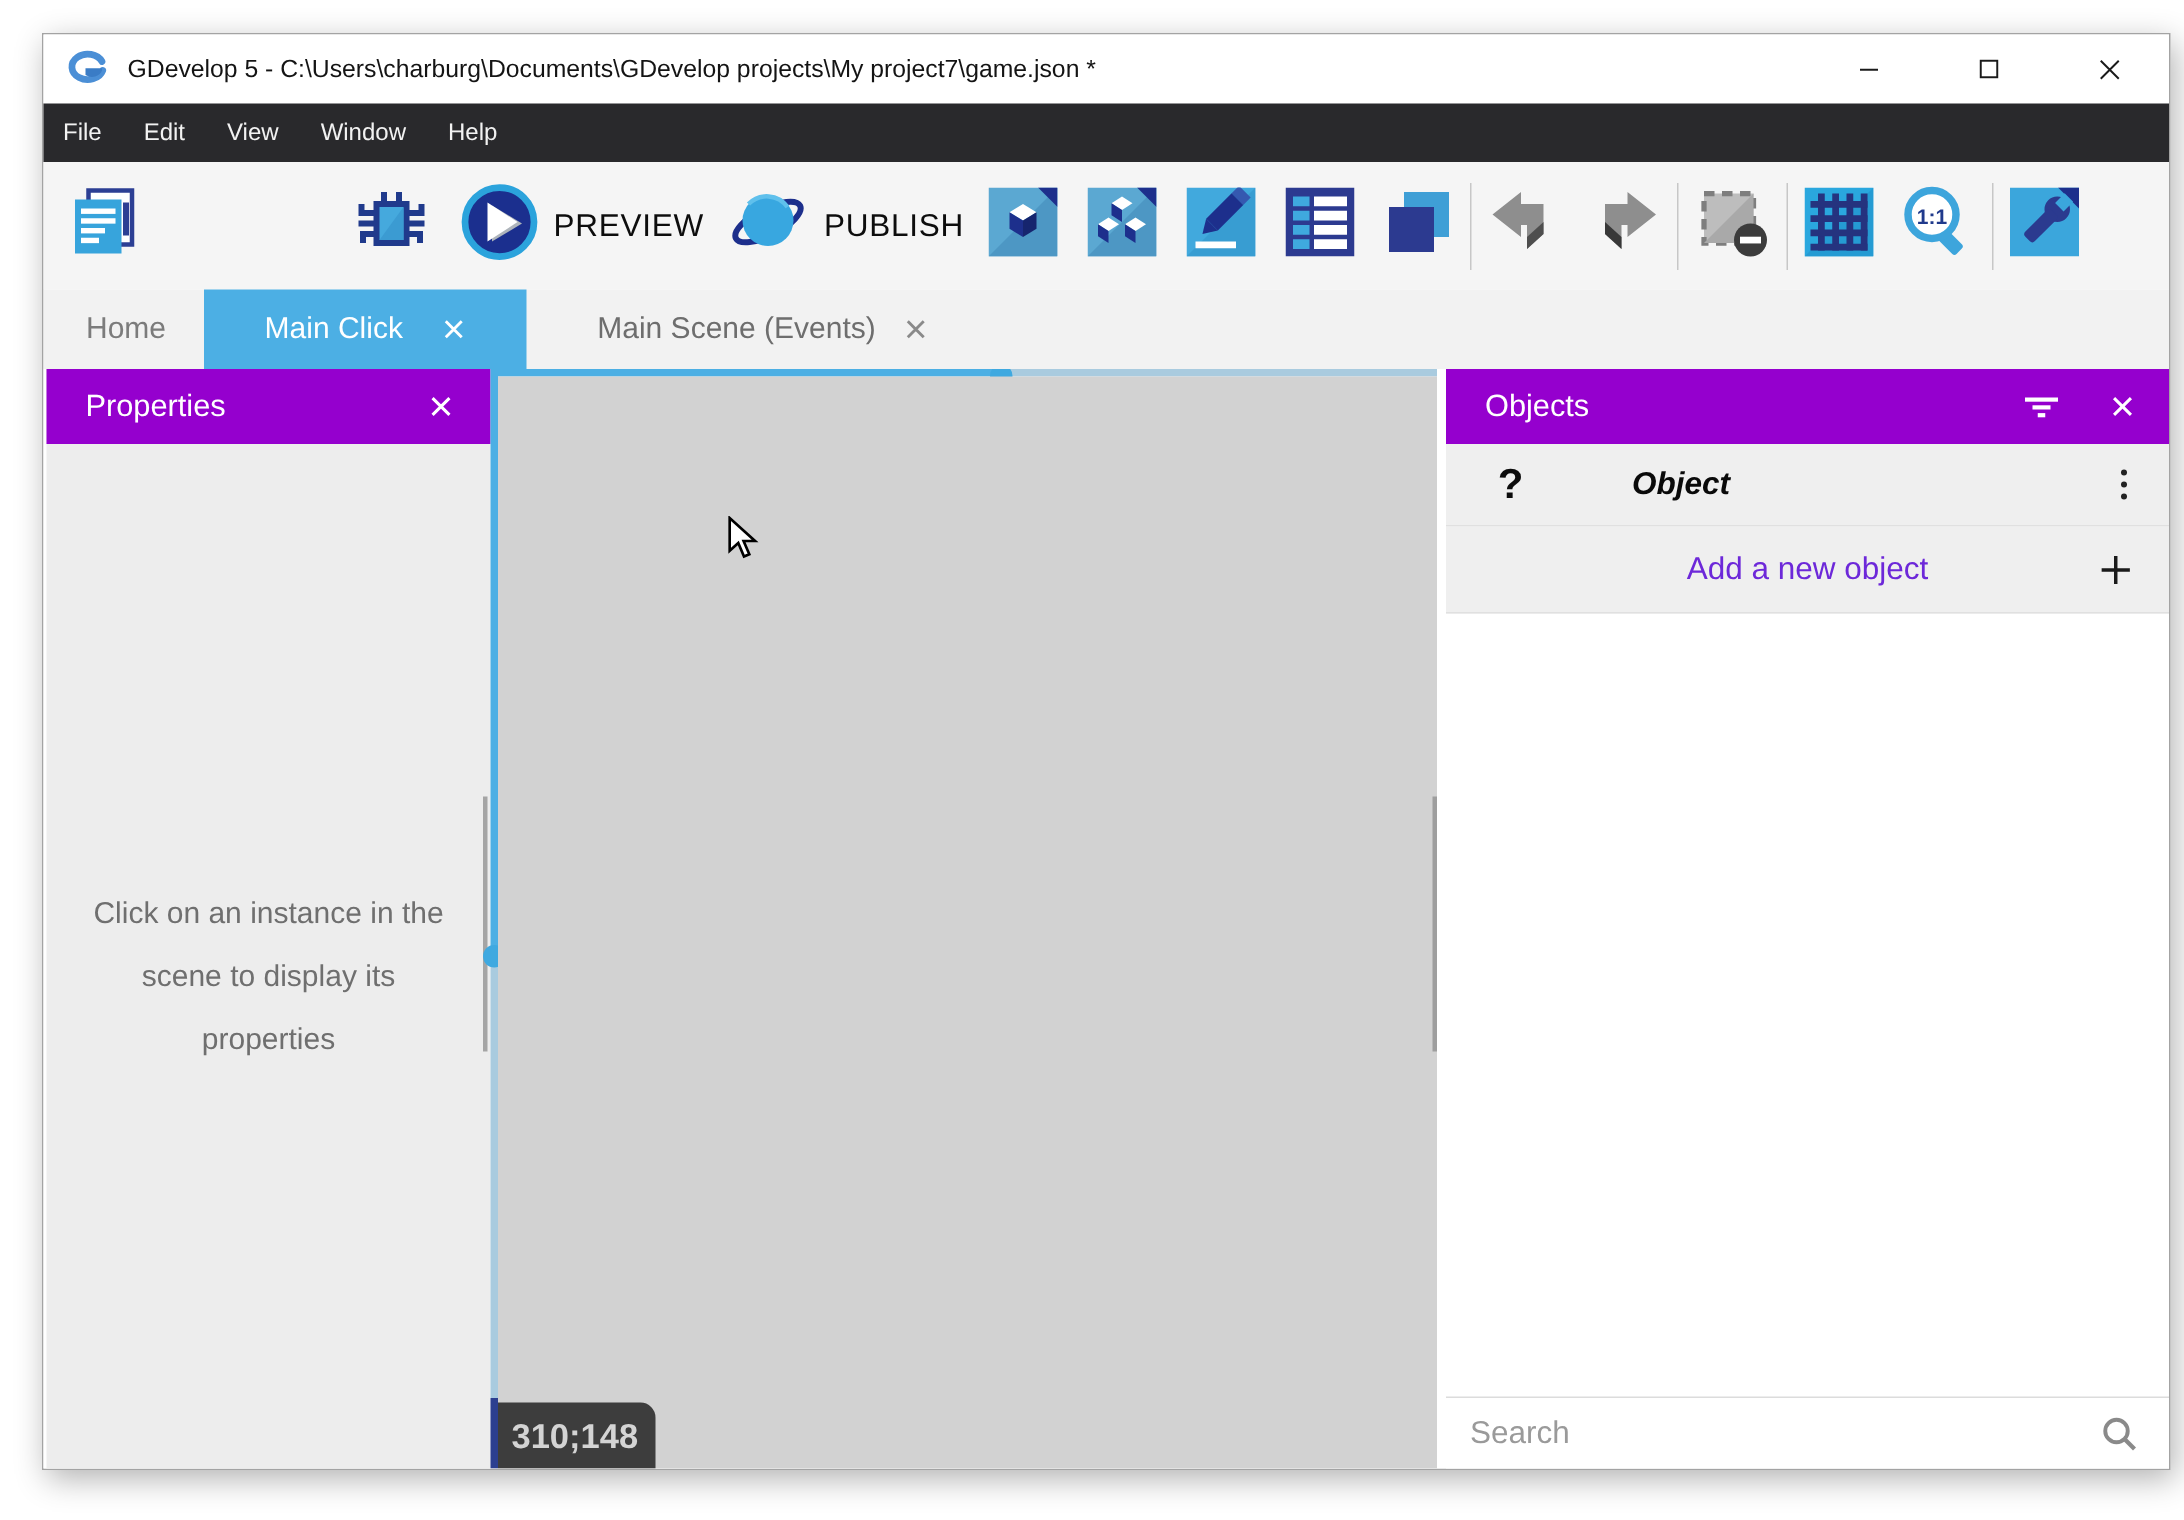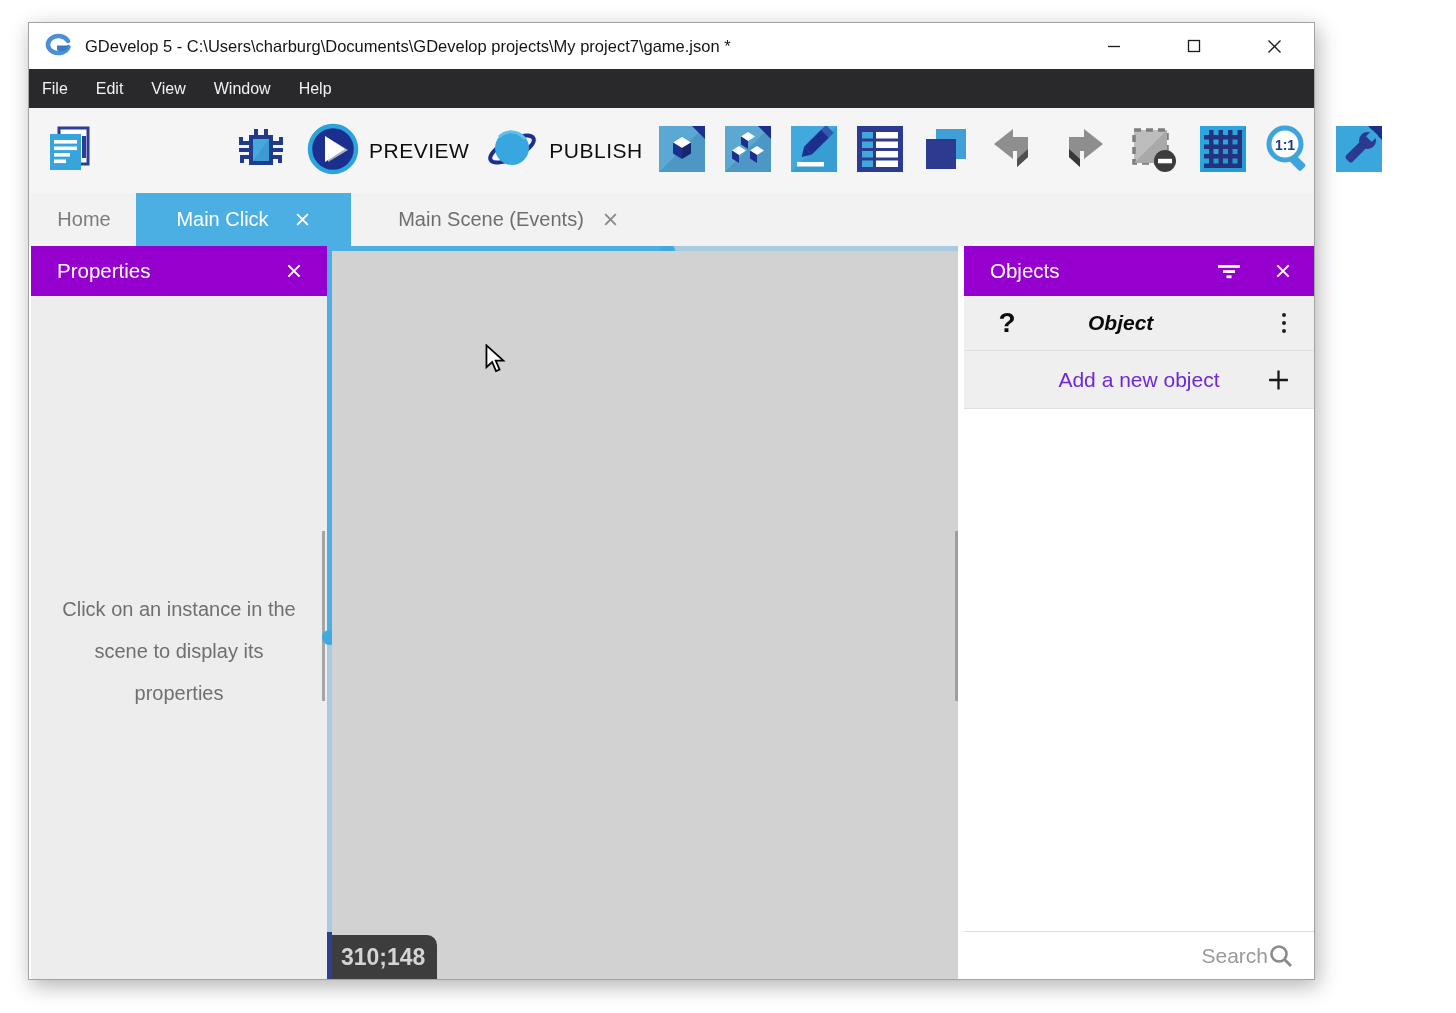--- a/index.html
+++ b/index.html
@@ -1,18 +1,18 @@
 <!DOCTYPE html>
 <html style="--accent-blue: #4cafe4; --panel-purple: #9500ce; --menubar-bg: #29292c; --canvas-gray: #d2d2d2; --badge-bg: #3d3d3d;"><head>
 <meta charset="utf-8">
 <style>
   * { box-sizing: border-box; margin: 0; padding: 0; }
   html,body { width:1456px; height:1013px; background:#fff; font-family:"Liberation Sans", sans-serif; overflow:hidden; }
 
-  .window { position:absolute; left:28px; top:22px; width:1287px; height:958px; background:#fff;
+  .window { position:absolute; left:28px; top:22px; width:1419px; height:958px; background:#fff;
             border:1px solid #a3a3a3; box-shadow:3px 6px 20px rgba(0,0,0,.30); display:flex; flex-direction:column; }
 
   
   .titlebar { flex:0 0 46px; background:#fff; display:flex; align-items:center; }
   .app-logo { margin-left:16px; width:28px; height:28px; display:flex; align-items:center; justify-content:center; }
   .title-text { margin-left:12px; font-size:16.5px; color:#141414; white-space:nowrap; }
   .win-controls { margin-left:auto; display:flex; height:100%; }
   .win-btn { width:80px; height:100%; display:flex; align-items:center; justify-content:center; color:#1a1a1a; }
 
   
@@ -72,21 +72,21 @@
               background:linear-gradient(180deg,#74acе8 0%,#79b1e9 0%,#8fc0ee 55%,#e9f4fb 100%);
               display:flex; align-items:center; justify-content:center; font-weight:bold; font-size:28px; color:#0c0c0c; }
   .obj-label { margin-left:62px; font-size:21px; font-weight:bold; font-style:italic; color:#0a0a0a; }
   .obj-menu { margin-left:auto; margin-right:28px; display:flex; flex-direction:column; gap:3.5px; }
   .obj-menu i { width:4.5px; height:4.5px; border-radius:50%; background:#222; }
   .add-row { flex:0 0 58px; background:#efefef; border-bottom:1px solid #e0e0e0; display:flex; align-items:center; position:relative; }
   .add-label { flex:1; text-align:center; font-size:21px; color:#6d28d9; }
   .add-plus { position:absolute; right:24px; top:50%; transform:translateY(-50%); display:flex; }
   .obj-empty { flex:1; background:#fff; }
   .search-bar { flex:0 0 48px; border-top:1px solid #dcdcdc; background:#fff; display:flex; align-items:center; padding:0 16px; }
-  .search-input { flex:1; border:none; outline:none; font-size:21px; color:#6d28d9; background:transparent; font-family:"Liberation Sans", sans-serif;text-align:right; }
+  .search-input { flex:1; border:none; outline:none; font-size:21px; color:#6d28d9; background:transparent; font-family:"Liberation Sans", sans-serif; }
   .search-input::placeholder { color:#9a9a9a; }
   .search-icon { display:flex; margin-right:4px; }
 </style>
 </head>
 <body>
 
 <div class="window">
 
   <div class="titlebar">
     <span class="app-logo">

